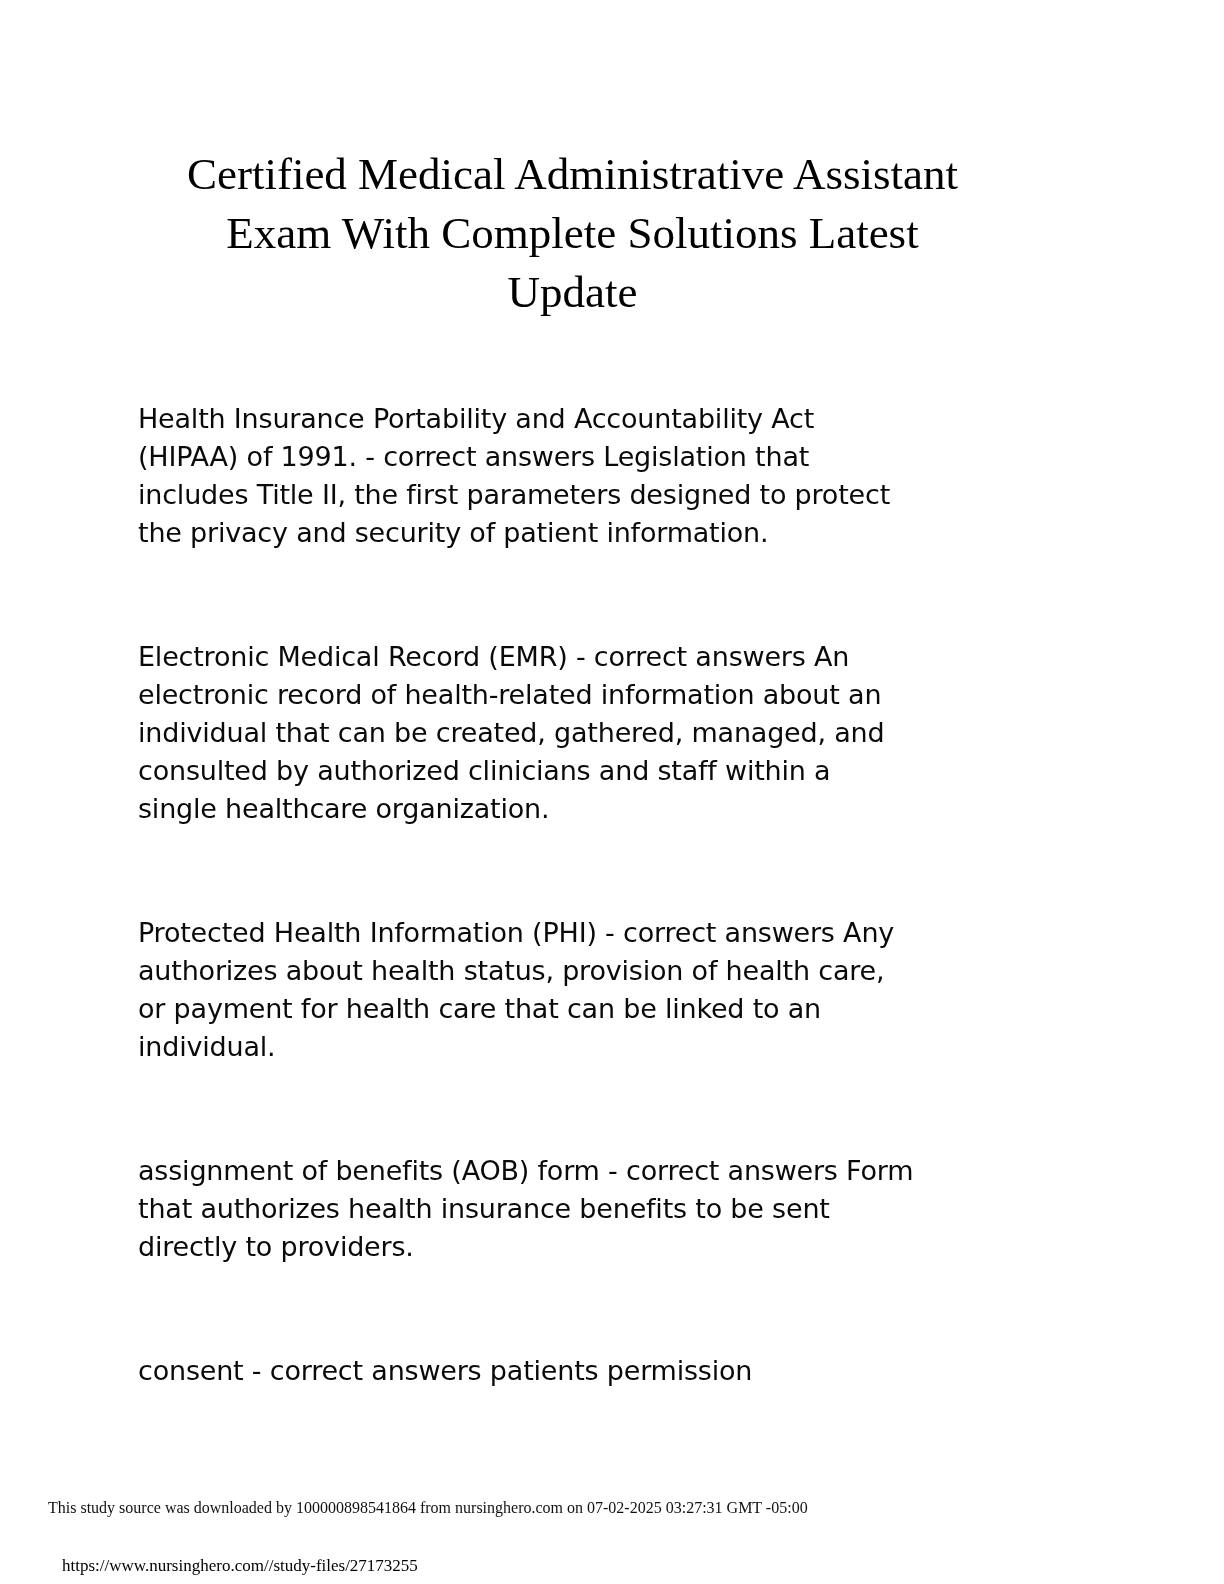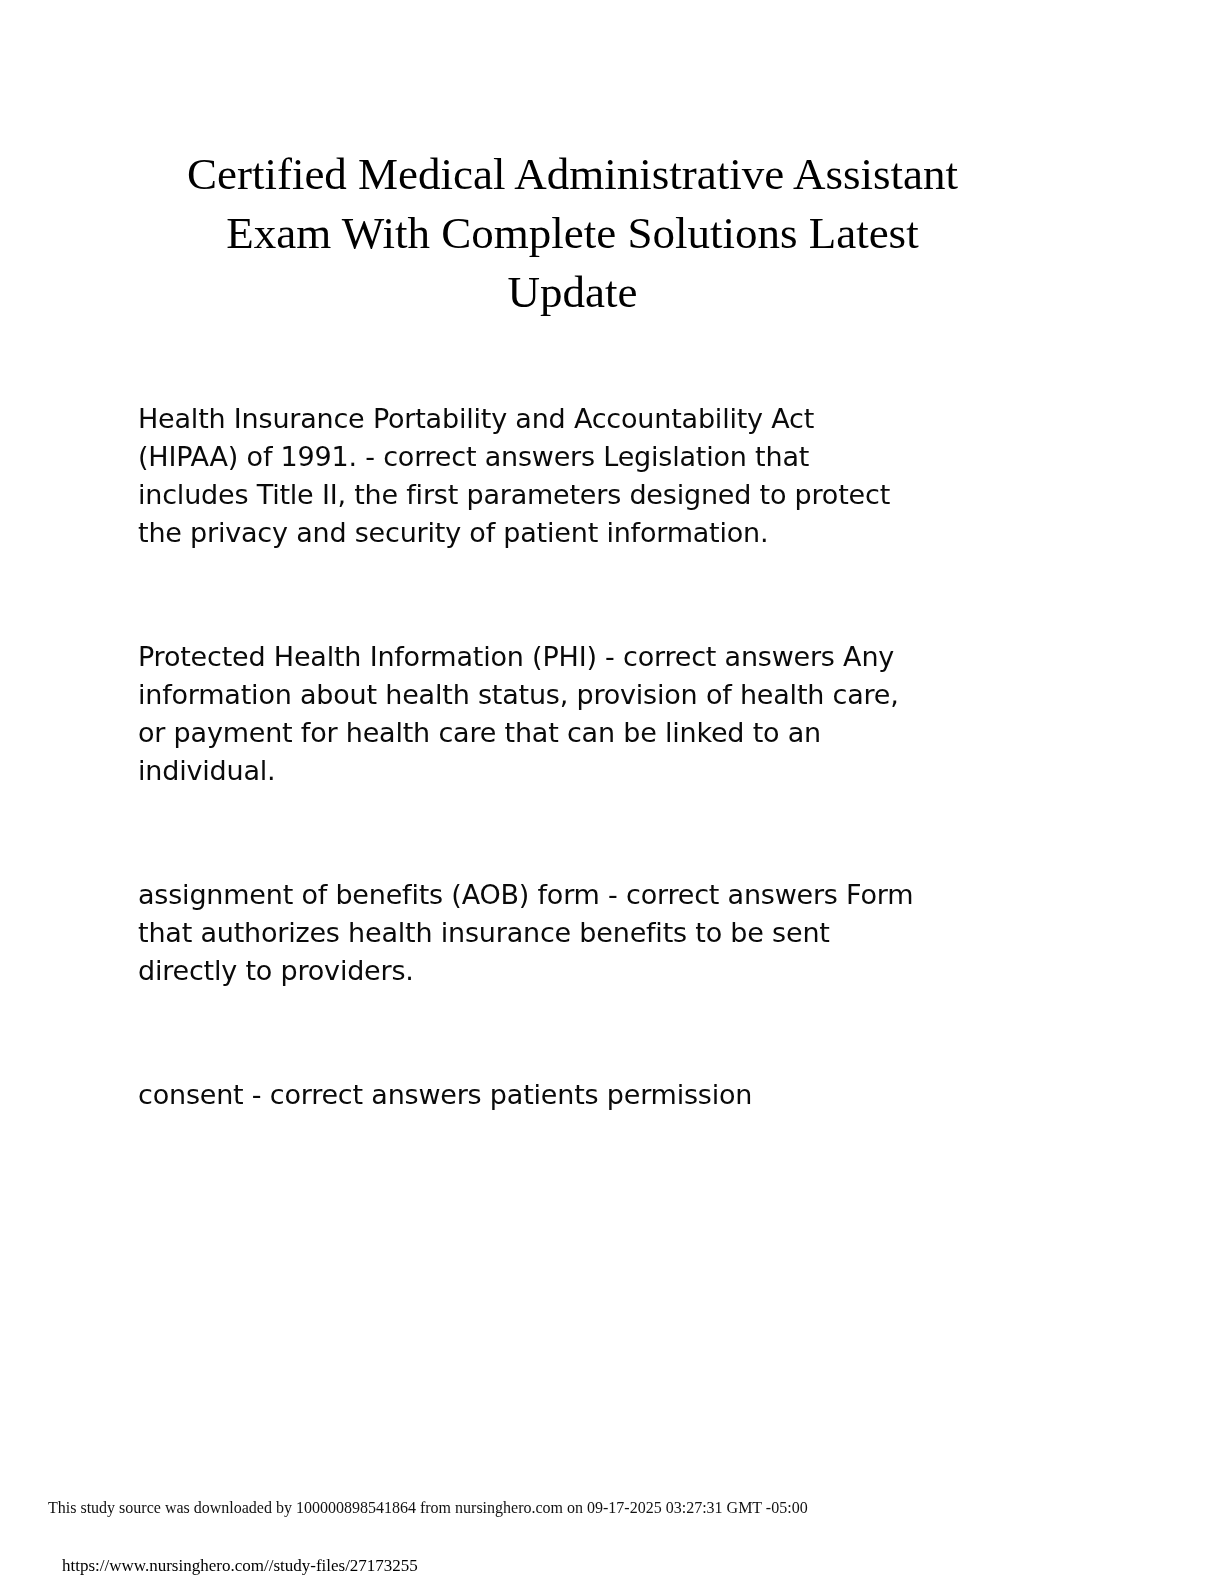--- a/index.html
+++ b/index.html
@@ -75,27 +75,32 @@
 
   <h1 class="doc-title">Certified Medical Administrative Assistant
 Exam With Complete Solutions Latest
 Update</h1>
 
   <section class="qa-list">
     <p>Health Insurance Portability and Accountability Act
 (HIPAA) of 1991. - correct answers Legislation that
 includes Title II, the first parameters designed to protect
 the privacy and security of patient information.</p>
+    <p>Electronic Medical Record (EMR) - correct answers An
+electronic record of health-related information about an
+individual that can be created, gathered, managed, and
+consulted by authorized clinicians and staff within a
+single healthcare organization.</p>
     <p>Protected Health Information (PHI) - correct answers Any
-information about health status, provision of health care,
+authorizes about health status, provision of health care,
 or payment for health care that can be linked to an
 individual.</p>
     <p>assignment of benefits (AOB) form - correct answers Form
 that authorizes health insurance benefits to be sent
 directly to providers.</p>
     <p>consent - correct answers patients permission</p>
   </section>
 
-  <div class="footer-note">This study source was downloaded by 100000898541864 from nursinghero.com on 09-17-2025 03:27:31 GMT -05:00</div>
+  <div class="footer-note">This study source was downloaded by 100000898541864 from nursinghero.com on 07-02-2025 03:27:31 GMT -05:00</div>
 
   <div class="footer-url">https://www.nursinghero.com//study-files/27173255</div>
 
 </main>
 
 </body></html>

